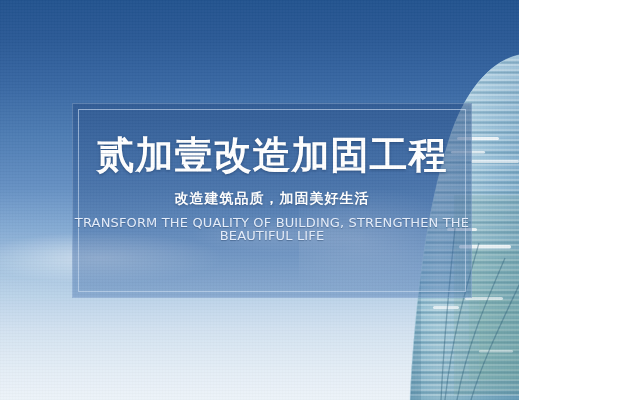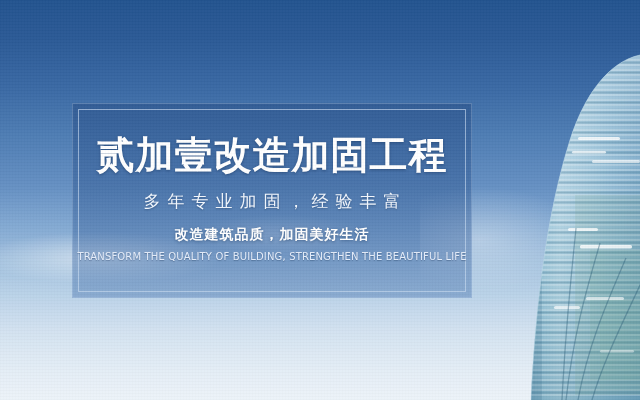--- a/index.html
+++ b/index.html
@@ -2,21 +2,21 @@
 <html><head>
 <meta charset="utf-8">
 <style>
   html, body {
     margin: 0;
     padding: 0;
     background: #ffffff;
   }
   #stage {
     position: relative;
-    width: 640px;
+    width: 519px;
     height: 400px;
     overflow: hidden;
     font-family: "DejaVu Sans", "Liberation Sans", sans-serif;
     user-select: none;
   }
 
   
   .sky {
     position: absolute;
     inset: 0;
@@ -131,21 +131,21 @@
     font-weight: 700;
     letter-spacing: 1px;
     line-height: 1;
     color: #ffffff;
     text-shadow: 0 1px 3px rgba(16,42,80,0.45);
   }
 
   .title-en {
     margin: 0;
     padding-top: 11px;
-    font-size: 10px;
+    font-size: 13px;
     font-weight: 400;
     letter-spacing: 0.15px;
     line-height: 1;
     color: #e6eefb;
     text-shadow: 0 1px 1px rgba(16,42,80,0.35);
   }
 
   
   .grain {
     position: absolute;
@@ -337,20 +337,19 @@
                C 128,62 104,96 90,140
                C 74,190 64,250 58,305
                C 54,345 52,375 51,400" fill="none" stroke="#bcd9e8" stroke-opacity="0.55" stroke-width="1"></path>
     </svg>
   </div>
 
   <div class="panel">
     <div class="panel-inner-border"></div>
     <div class="panel-content">
       <h1 class="title-main">贰加壹改造加固工程</h1>
-      <p class="title-sub">多年专业加固，经验丰富</p>
       <p class="title-slogan">改造建筑品质，加固美好生活</p>
       <p class="title-en">TRANSFORM THE QUALITY OF BUILDING, STRENGTHEN THE BEAUTIFUL LIFE</p>
     </div>
   </div>
 
   <div class="grain"></div>
 </div>
 
 </body></html>

